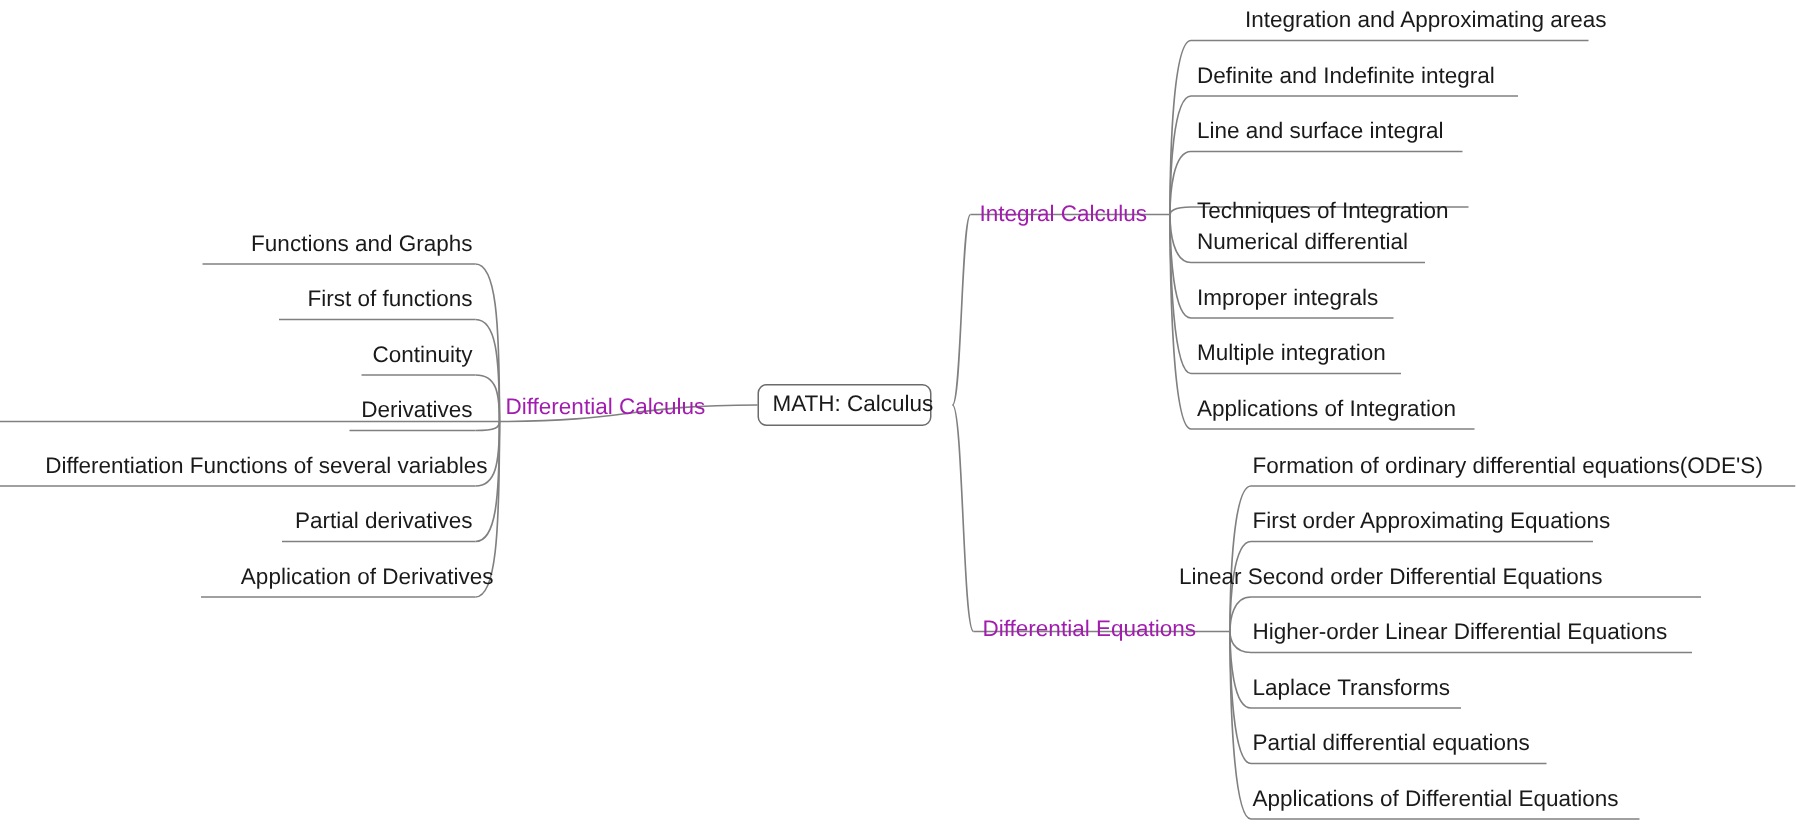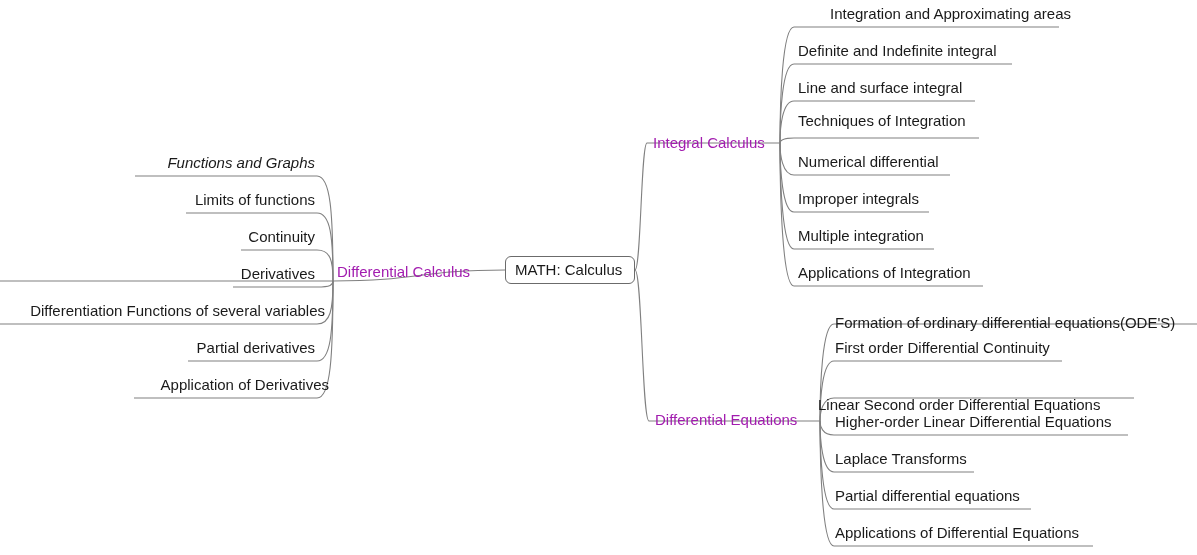--- a/index.html
+++ b/index.html
@@ -110,40 +110,40 @@
       <path d="M 820 421 C 820 425.9 822.1 435 834 435" fill="none" stroke="#808080" stroke-width="1.1"></path>
       <path d="M 834 435 L 1128 435" fill="none" stroke="#808080" stroke-width="1.1"></path>
       <path d="M 820 421 C 820 438.85 822.1 472 834 472" fill="none" stroke="#808080" stroke-width="1.1"></path>
       <path d="M 834 472 L 974 472" fill="none" stroke="#808080" stroke-width="1.1"></path>
       <path d="M 820 421 C 820 451.8 822.1 509 834 509" fill="none" stroke="#808080" stroke-width="1.1"></path>
       <path d="M 834 509 L 1031 509" fill="none" stroke="#808080" stroke-width="1.1"></path>
       <path d="M 820 421 C 820 464.75 822.1 546 834 546" fill="none" stroke="#808080" stroke-width="1.1"></path>
       <path d="M 834 546 L 1093 546" fill="none" stroke="#808080" stroke-width="1.1"></path>
     </svg>
   <div id="labels">
-      <div class="center-node" style="left: 505px; top: 256px; width: 130px; height: 28px;">MATH: Calculus</div>
+      <div class="center-node" style="left: 505px; top: 256px; width: 116px; height: 28px;">MATH: Calculus</div>
       <div class="branch-label" style="left: 337px; top: 263px;">Differential Calculus</div>
-      <div class="node-label right-align" style="left: 0px; width: 315px; top: 154px; font-style: italic;">Functions and Graphs</div>
-      <div class="node-label right-align" style="left: 0px; width: 315px; top: 191px;">Limits of functions</div>
+      <div class="node-label right-align" style="left: 0px; width: 315px; top: 154px;">Functions and Graphs</div>
+      <div class="node-label right-align" style="left: 0px; width: 315px; top: 191px;">First of functions</div>
       <div class="node-label right-align" style="left: 0px; width: 315px; top: 228px;">Continuity</div>
       <div class="node-label right-align" style="left: 0px; width: 315px; top: 265px;">Derivatives</div>
       <div class="node-label right-align" style="left: 0px; width: 325px; top: 302px;">Differentiation Functions of several variables</div>
       <div class="node-label right-align" style="left: 0px; width: 315px; top: 339px;">Partial derivatives</div>
       <div class="node-label right-align" style="left: 14px; width: 315px; top: 376px;">Application of Derivatives</div>
       <div class="branch-label" style="left: 653px; top: 134px;">Integral Calculus</div>
       <div class="node-label" style="left: 798px; top: 5px; margin-left: 32px;">Integration and Approximating areas</div>
       <div class="node-label" style="left: 798px; top: 42px;">Definite and Indefinite integral</div>
       <div class="node-label" style="left: 798px; top: 79px;">Line and surface integral</div>
-      <div class="node-label" style="left: 798px; top: 112px;">Techniques of Integration</div>
+      <div class="node-label" style="left: 798px; top: 132px;">Techniques of Integration</div>
       <div class="node-label" style="left: 798px; top: 153px;">Numerical differential</div>
       <div class="node-label" style="left: 798px; top: 190px;">Improper integrals</div>
       <div class="node-label" style="left: 798px; top: 227px;">Multiple integration</div>
       <div class="node-label" style="left: 798px; top: 264px;">Applications of Integration</div>
       <div class="branch-label" style="left: 655px; top: 411px; text-align: center;">Differential Equations</div>
-      <div class="node-label" style="left: 835px; top: 302px; margin-top: 12px;">Formation of ordinary differential equations(ODE'S)</div>
-      <div class="node-label" style="left: 835px; top: 339px;">First order Differential Continuity</div>
-      <div class="node-label" style="left: 818px; top: 376px; margin-top: 20px;">Linear Second order Differential Equations</div>
+      <div class="node-label" style="left: 835px; top: 302px;">Formation of ordinary differential equations(ODE'S)</div>
+      <div class="node-label" style="left: 835px; top: 339px;">First order Approximating Equations</div>
+      <div class="node-label" style="left: 786px; top: 376px;">Linear Second order Differential Equations</div>
       <div class="node-label" style="left: 835px; top: 413px;">Higher-order Linear Differential Equations</div>
       <div class="node-label" style="left: 835px; top: 450px;">Laplace Transforms</div>
       <div class="node-label" style="left: 835px; top: 487px;">Partial differential equations</div>
       <div class="node-label" style="left: 835px; top: 524px;">Applications of Differential Equations</div>
     </div>
 </div>
 
 </body></html>

